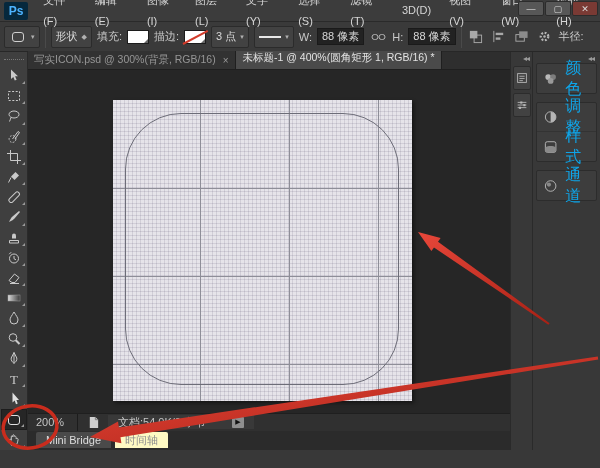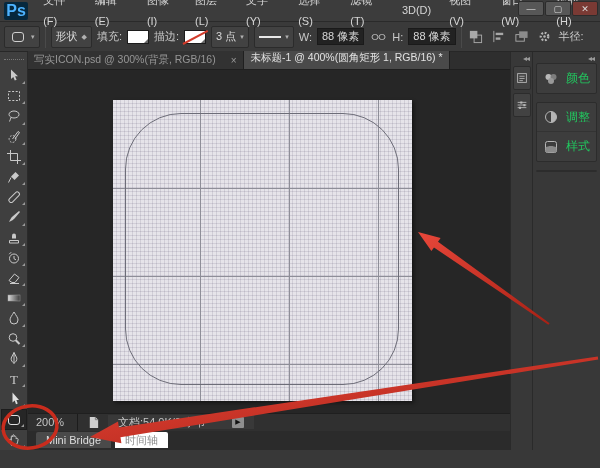--- a/index.html
+++ b/index.html
@@ -1,21 +1,21 @@
 <!DOCTYPE html>
 <html><head>
 <meta charset="utf-8">
 <style>
   * { margin:0; padding:0; box-sizing:border-box; }
   html,body { width:600px; height:468px; overflow:hidden; }
   body { font-family:"Liberation Sans", sans-serif; background:#383838; position:relative; font-size:11px; color:#cfcfcf; }
 
   
   .menubar { height:22px; background:#3c3c3c; display:flex; align-items:center; border-bottom:1px solid #2a2a2a; position:relative; }
-  .ps-logo { width:26px; height:18px; margin:0 6px 0 4px; background:#06283d; color:#4db3ff; font-weight:bold; font-size:16px; display:flex; align-items:center; justify-content:center; border-radius:2px; }
+  .ps-logo { width:26px; height:18px; margin:0 6px 0 4px; background:#06283d; color:#4db3ff; font-weight:bold; font-size:12px; display:flex; align-items:center; justify-content:center; border-radius:2px; }
   .menu-item { padding:16px 9px; line-height:21px; color:#d6d6d6; cursor:default; }
   .win-controls { position:absolute; right:2px; top:1px; display:flex; gap:1px; }
   .win-btn { width:26px; height:15px; background:#575757; color:#d9d9d9; font-size:9px; line-height:15px; text-align:center; border:1px solid #2c2c2c; border-radius:2px; }
   .win-btn.close { background:#7a3a34; }
 
   
   .optionsbar { height:30px; background:#3a3a3a; border-bottom:1px solid #272727; display:flex; align-items:center; padding:0 4px; gap:5px; white-space:nowrap; }
   .ob-sep { width:1px; height:22px; background:#2b2b2b; border-right:1px solid #4a4a4a; flex:none; }
   .ob-label { color:#c9c9c9; flex:none; }
   .ob-field { background:#222; border:1px solid #1a1a1a; border-radius:0; color:#d8d8d8; padding:1px 4px; height:17px; display:flex; align-items:center; flex:none; }
@@ -31,21 +31,21 @@
   
   .main { display:flex; height:398px; }
   .toolbar { width:28px; background:#3f3f3f; border-right:1px solid #2a2a2a; display:flex; flex-direction:column; align-items:center; padding-top:7px; flex:none; }
   .tool { width:26px; height:21px; display:flex; align-items:center; justify-content:center; position:relative; }
   .tool:after { content:""; position:absolute; right:2px; bottom:2px; border-style:solid; border-width:0 0 3px 3px; border-color:transparent transparent #9a9a9a transparent; }
   .tool.selected { background:#262626; border:1px solid #1d1d1d; }
   .toolbar-grip { width:20px; height:3px; margin-bottom:4px; border-top:1px dotted #777; }
 
   .center { width:482px; display:flex; flex-direction:column; flex:none; }
   .tabbar { height:18px; background:#2e2e2e; display:flex; align-items:flex-end; border-bottom:1px solid #1f1f1f; }
-  .doc-tab { height:18px; padding:0 6px; display:flex; align-items:center; gap:14px; font-size:10.5px; border-right:1px solid #1f1f1f; }
+  .doc-tab { height:18px; padding:0 6px; display:flex; align-items:center; gap:6px; font-size:10.5px; border-right:1px solid #1f1f1f; }
   .doc-tab.inactive { background:#323232; color:#969696; }
   .doc-tab.active { background:#4a4a4a; color:#e2e2e2;flex-direction:column; }
   .tab-close { font-size:10px; color:#9a9a9a; padding:0 1px; }
 
   .canvas { position:relative; height:360px; background:#262626; overflow:hidden; }
   .document { position:absolute; left:85px; top:30px; width:299px; height:301px;
       background:
         repeating-linear-gradient(to right, #f2f1f4 0 3px, #dcdae1 3px 4px),
         repeating-linear-gradient(to bottom, #f2f1f4 0 3px, #dcdae1 3px 4px);
       background-blend-mode:multiply; box-shadow:2px 2px 4px rgba(0,0,0,.45); }
@@ -55,31 +55,31 @@
   .shape-path { position:absolute; left:12px; top:13px; width:274px; height:272px; border:1px solid #6d6d78; border-radius:56px; }
 
   .statusbar { height:18px; background:#303030; border-top:1px solid #1f1f1f; display:flex; align-items:center; gap:6px; padding-left:8px; color:#c4c4c4; }
   .zoom-field { width:42px; border-right:1px solid #1c1c1c; height:100%; display:flex; align-items:center; }
   .doc-info { background:#393939; height:14px; display:flex; align-items:center; padding:0 10px; gap:26px; }
   .flyout { color:#111; background:#8f8f8f; font-size:7px; width:12px; height:11px; display:flex; align-items:center; justify-content:center; border-radius:1px; }
 
   .bottomtabs { height:20px; background:#2b2b2b; display:flex; align-items:center; gap:4px; padding-left:8px; }
   .btab { height:16px; padding:0 10px; display:flex; align-items:center; border-radius:2px 2px 0 0; }
   .btab.active { background:#4a4a4a; color:#dedede; }
-  .btab.dim { background:#ffffff; color:#8f8f8f;font-family:Liberation Mono, monospace; }
+  .btab.dim { background:#fef9c3; color:#8f8f8f;font-family:Liberation Mono, monospace; }
 
   
   .dockstrip { width:22px; background:#383838; border-left:1px solid #2a2a2a; flex:none; padding-top:2px; }
   .dock { width:68px; background:#383838; border-left:1px solid #2a2a2a; flex:none; padding:2px 3px 0 3px; }
   .collapse { text-align:right; color:#9a9a9a; font-size:8px; line-height:9px; padding-right:3px; letter-spacing:-1px; }
   .strip-btn { width:18px; height:24px; margin:3px auto 2px auto; background:#424242; border:1px solid #2c2c2c; border-radius:2px; display:flex; align-items:center; justify-content:center; }
   .panel-group { background:#3d3d3d; border:1px solid #2c2c2c; border-radius:2px; margin-bottom:8px; }
   .panel-item { display:flex; align-items:center; gap:6px; height:29px; padding-left:5px; border-bottom:1px solid #333; }
   .panel-item:last-child { border-bottom:none; }
-  .panel-label { color:#22c55e; font-size:12px; }
+  .panel-label { color:#0ea5e9; font-size:16px; }
 
   
   .annotations { position:absolute; left:0; top:0; width:600px; height:468px; pointer-events:none; z-index:60; }
 </style>
 </head>
 <body>
 
 <div class="menubar">
   <div class="ps-logo">Ps</div>
   <div class="menu-item">文件(F)</div>
@@ -371,20 +371,27 @@
       <div class="panel-item">
         <svg width="18" height="18" viewBox="0 0 18 18">
             <rect x="3.5" y="3.5" width="11" height="11" rx="2" fill="none" stroke="#b5b5b5"></rect>
             <path d="M3.5 9.5c3-2 8-2 11 0v3.2a2 2 0 01-2 1.8h-7a2 2 0 01-2-1.8z" fill="#8a8a8a"></path>
           </svg>
         <span class="panel-label">样式</span>
       </div>
     </div>
 
     <div class="panel-group">
+      <div class="panel-item">
+        <svg width="18" height="18" viewBox="0 0 18 18">
+            <circle cx="9" cy="9" r="5.5" fill="none" stroke="#b5b5b5"></circle>
+            <circle cx="7.2" cy="7.5" r="2.2" fill="#8a8a8a"></circle>
+          </svg>
+        <span class="panel-label">通道</span>
+      </div>
     </div>
   </div>
 </div>
 
 <svg class="annotations" viewBox="0 0 600 468">
   <defs>
     <linearGradient id="redg" x1="0" y1="0" x2="1" y2="1">
       <stop offset="0" stop-color="#e8473a"></stop>
         <stop offset="1" stop-color="#a82014"></stop>
     </linearGradient>

